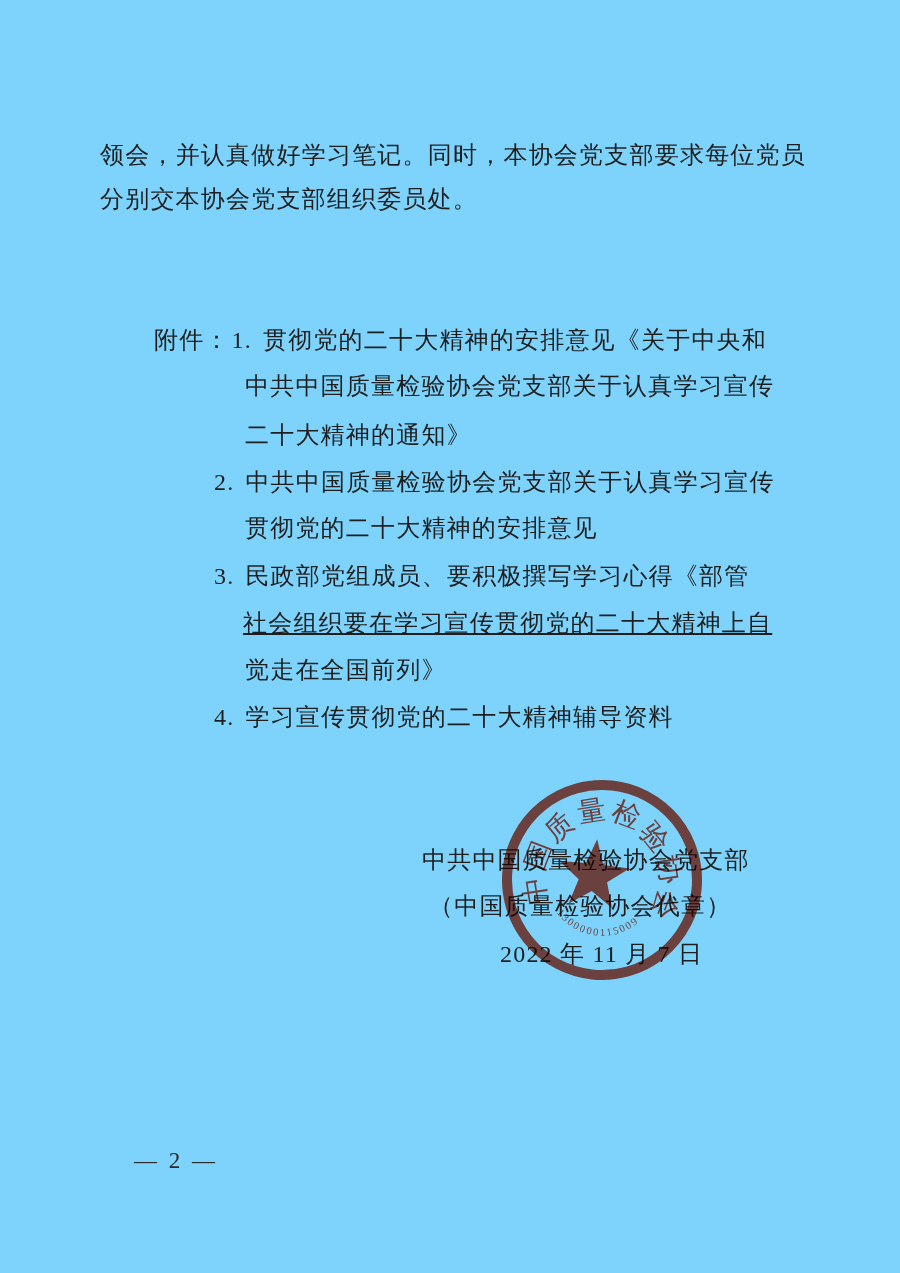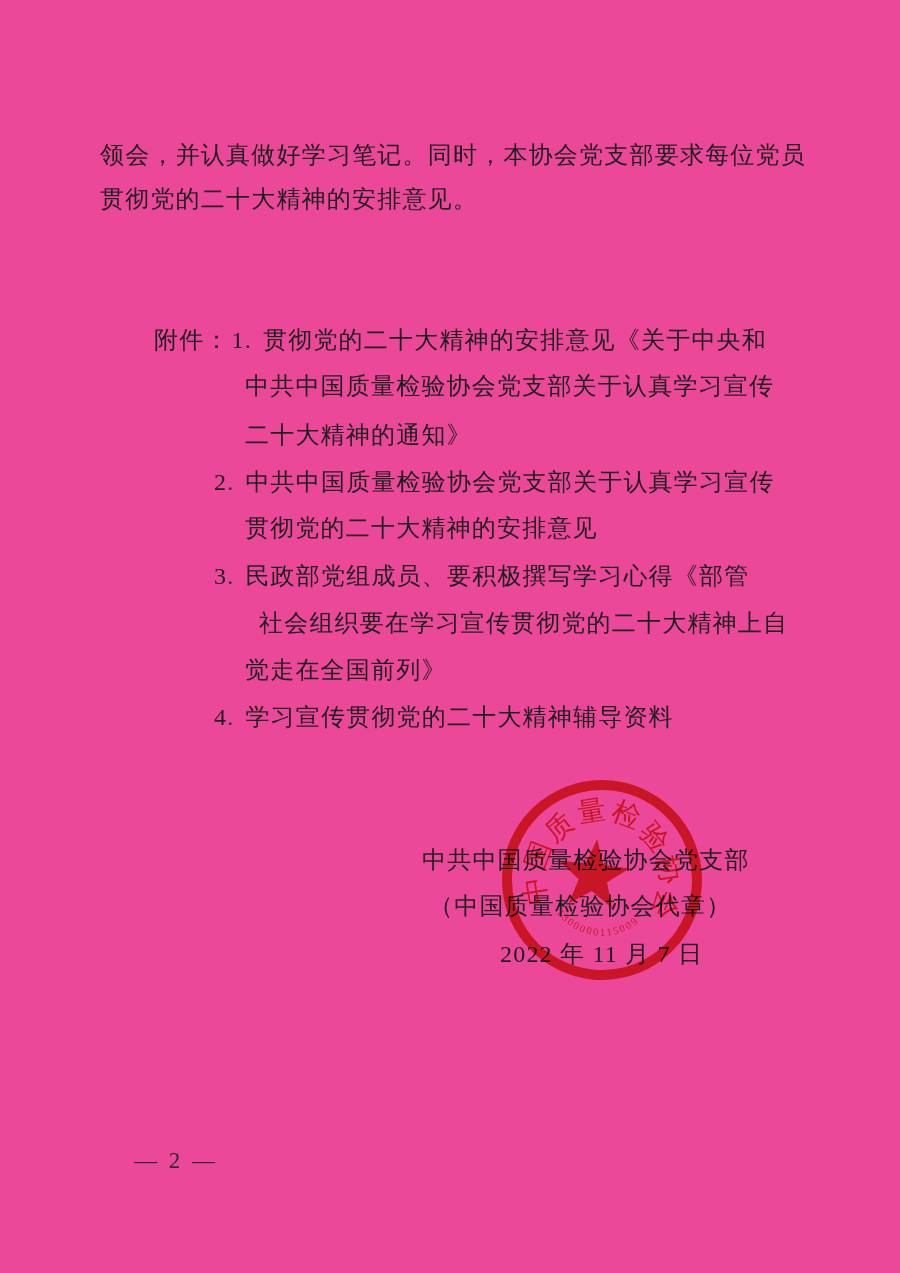--- a/index.html
+++ b/index.html
@@ -1,19 +1,19 @@
 <!DOCTYPE html>
 <html><head>
 <meta charset="utf-8">
 <style>
   html,body{margin:0;padding:0;background:#e8e8e8;}
   .page{
     position:relative;
     width:900px;height:1273px;
-    background:#ec4899;
+    background:#7dd3fc;
     overflow:hidden;
     font-family:"Liberation Serif","DejaVu Serif",serif;
     color:#1e1e1e;
   }
   .txt{
     position:absolute;
     font-size:24px;
     line-height:47px;
     letter-spacing:1.2px;
     white-space:nowrap;
@@ -57,39 +57,39 @@
     color:#2b2b2b;white-space:nowrap;
   }
 </style>
 </head>
 <body>
 
 <div class="page">
 
   <div class="body-par">
     <div class="body-line j">领会，并认真做好学习笔记。同时，本协会党支部要求每位党员</div>
-    <div class="body-line">贯彻党的二十大精神的安排意见。</div>
+    <div class="body-line">分别交本协会党支部组织委员处。</div>
   </div>
 
   <div>
     <div class="txt" style="left:154px;top:317px;">
       <span class="att-label">附件：</span><span class="num">1.</span><span>贯彻党的二十大精神的安排意见《关于中央和</span>
     </div>
     <div class="txt" style="left:245px;top:363px;">中共中国质量检验协会党支部关于认真学习宣传</div>
     <div class="txt" style="left:245px;top:412px;">二十大精神的通知》</div>
 
     <div class="txt" style="left:214px;top:459px;">
       <span class="num">2.</span><span>中共中国质量检验协会党支部关于认真学习宣传</span>
     </div>
     <div class="txt" style="left:245px;top:505px;">贯彻党的二十大精神的安排意见</div>
 
     <div class="txt" style="left:214px;top:553px;">
       <span class="num">3.</span><span>民政部党组成员、要积极撰写学习心得《部管</span>
     </div>
-    <div class="txt" style="left:259px;top:600px;">社会组织要在学习宣传贯彻党的二十大精神上自</div>
+    <div class="txt" style="left:243px;top:600px;text-decoration:underline;">社会组织要在学习宣传贯彻党的二十大精神上自</div>
     <div class="txt" style="left:245px;top:647px;">觉走在全国前列》</div>
 
     <div class="txt" style="left:214px;top:694px;">
       <span class="num">4.</span><span>学习宣传贯彻党的二十大精神辅导资料</span>
     </div>
   </div>
 
   <div class="sig" style="left:422px;top:838px;">中共中国质量检验协会党支部</div>
   <div class="sig" style="left:429px;top:884px;">（中国质量检验协会代章）</div>
   <div class="sig" style="left:500px;top:932px;">2022 年 11 月 7 日</div>

